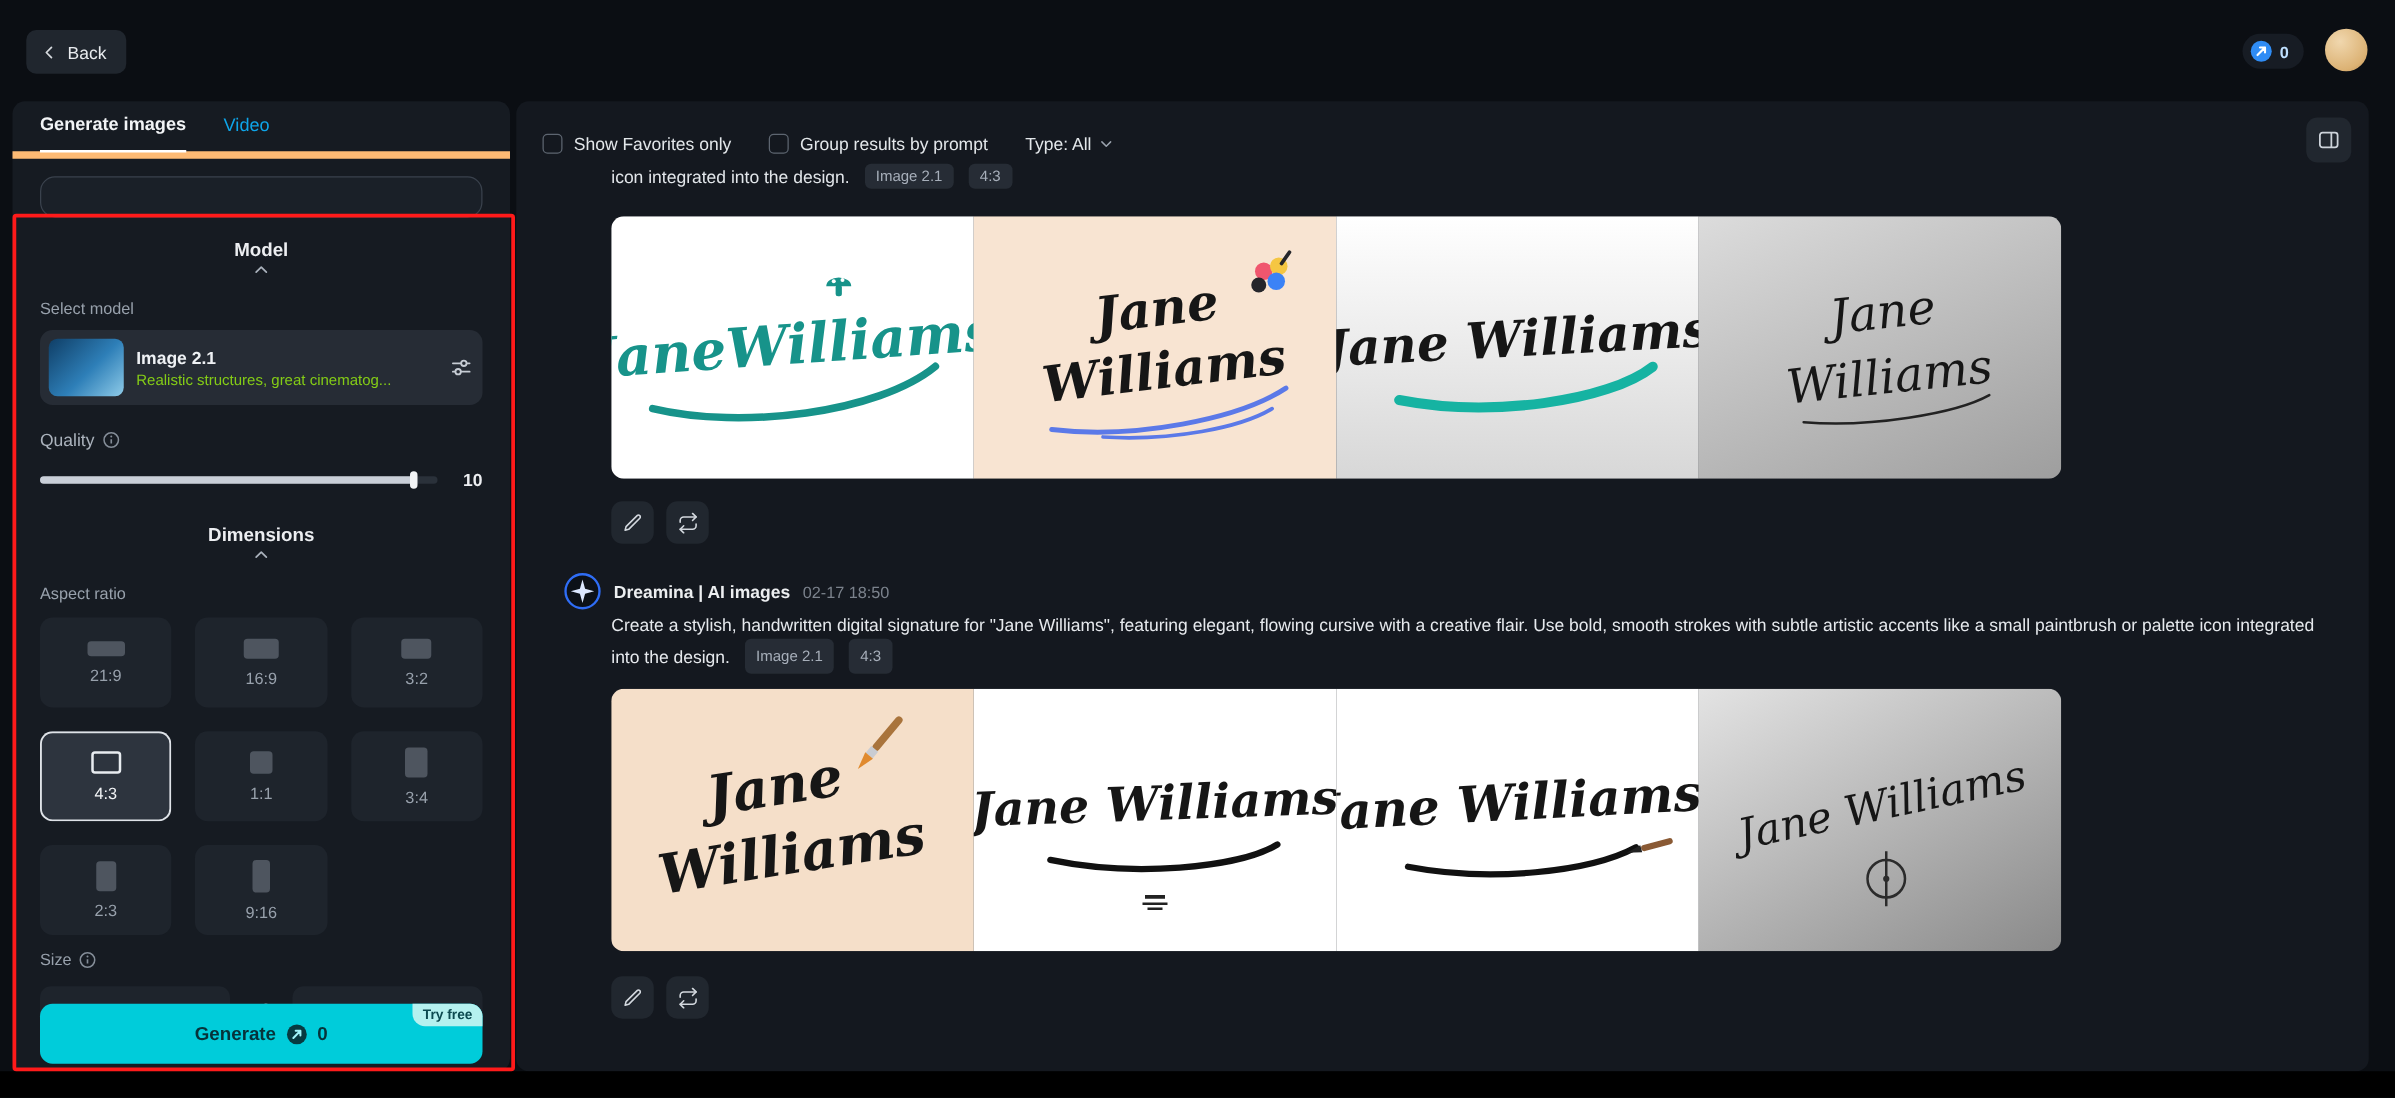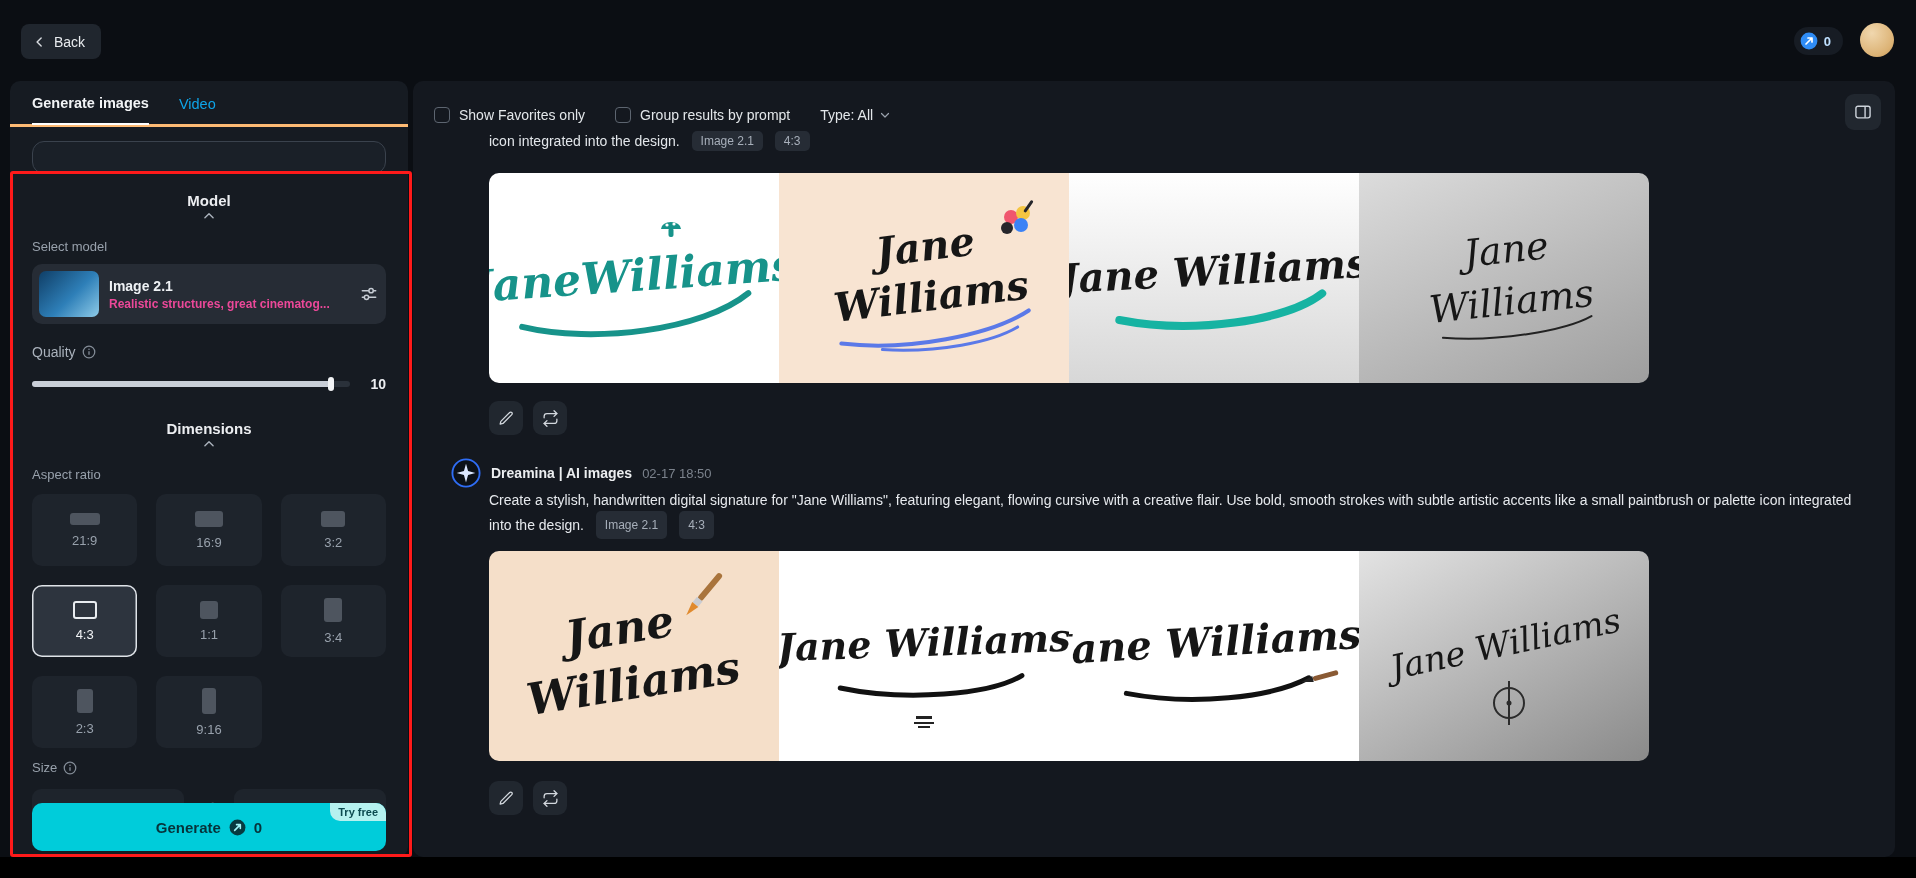--- a/index.html
+++ b/index.html
@@ -18,36 +18,36 @@
 
   
   .sidebar { position:absolute; left:10px; top:81px; width:398px; height:776px;
     background:#161b22; border-radius:10px; }
   .main-panel { position:absolute; left:413px; top:81px; width:1482px; height:776px;
     background:#14181f; border-radius:10px; overflow:hidden; }
   .bottom-strip { position:absolute; left:0; top:857px; width:1916px; height:21px; background:#000; }
 
   
   .tabbar { height:46px; display:flex; align-items:flex-end; gap:30px; padding:0 22px;
-    border-bottom:3px solid #fdba74; }
+    border-bottom:6px solid #fdba74; }
   .tab { font-size:14.5px; padding-bottom:12px; color:#0ea5e9; cursor:pointer; }
   .tab.active { color:#f2f4f6; font-weight:bold; border-bottom:2.5px solid #fff; margin-bottom:-1px; }
   .sidebar-body { position:relative; height:730px; padding:0 22px; }
   .prompt-partial { margin-top:14px; height:33px; background:#1a2028; border:1px solid #3a424d;
     border-radius:12px; }
   .section-head { margin-top:18px; display:flex; align-items:center; justify-content:space-between;
     color:#eceef1; font-size:15px; font-weight:bold; cursor:pointer;flex-direction:column; }
   .sub-label { margin-top:16px; color:#98a1ac; font-size:13px; display:flex; align-items:center; gap:6px; }
   .model-card { margin-top:10px; height:60px; background:#262c35; border-radius:10px;
     display:flex; align-items:center; padding:7px; gap:10px; cursor:pointer; }
   .model-thumb { width:60px; height:46px; border-radius:7px; flex:none;
     background:linear-gradient(135deg,#0f3e66,#2e7fb8 55%,#8ecbe8); }
   .model-meta { flex:1; min-width:0; }
   .model-name { color:#eef1f4; font-size:14px; font-weight:bold; }
-  .model-desc { margin-top:3px; color:#ec4899; font-size:12px; white-space:nowrap; overflow:hidden; text-overflow:ellipsis;font-weight:bold; }
+  .model-desc { margin-top:3px; color:#84cc16; font-size:12px; white-space:nowrap; overflow:hidden; text-overflow:ellipsis; }
   .slider-row { margin-top:16px; display:flex; align-items:center; gap:12px; }
   .slider-track { position:relative; flex:1; height:6px; border-radius:3px; background:#2a313a; cursor:pointer; }
   .slider-fill { position:absolute; left:0; top:0; height:6px; width:94%; border-radius:3px; background:#c9cfd8; }
   .slider-thumb { position:absolute; left:calc(94% - 3px); top:-4px; width:6px; height:14px; border-radius:3px; background:#f2f4f6; cursor:grab; }
   .slider-value { color:#eceef1; font-size:14px; font-weight:bold; width:24px; text-align:right; }
   .ratio-grid { margin-top:12px; display:grid; grid-template-columns:repeat(3,1fr); gap:19px; }
   .ratio-btn { height:72px; background:#1e242c; border-radius:10px; display:flex; flex-direction:column;
     align-items:center; justify-content:center; gap:8px; cursor:pointer; color:#98a1ac; font-size:13px; }
   .ratio-btn .ricon { background:#4e555f; border-radius:3px; }
   .ratio-btn.selected { background:#2d343e; box-shadow:inset 0 0 0 1.5px #dfe3e8; color:#f2f4f6; }

